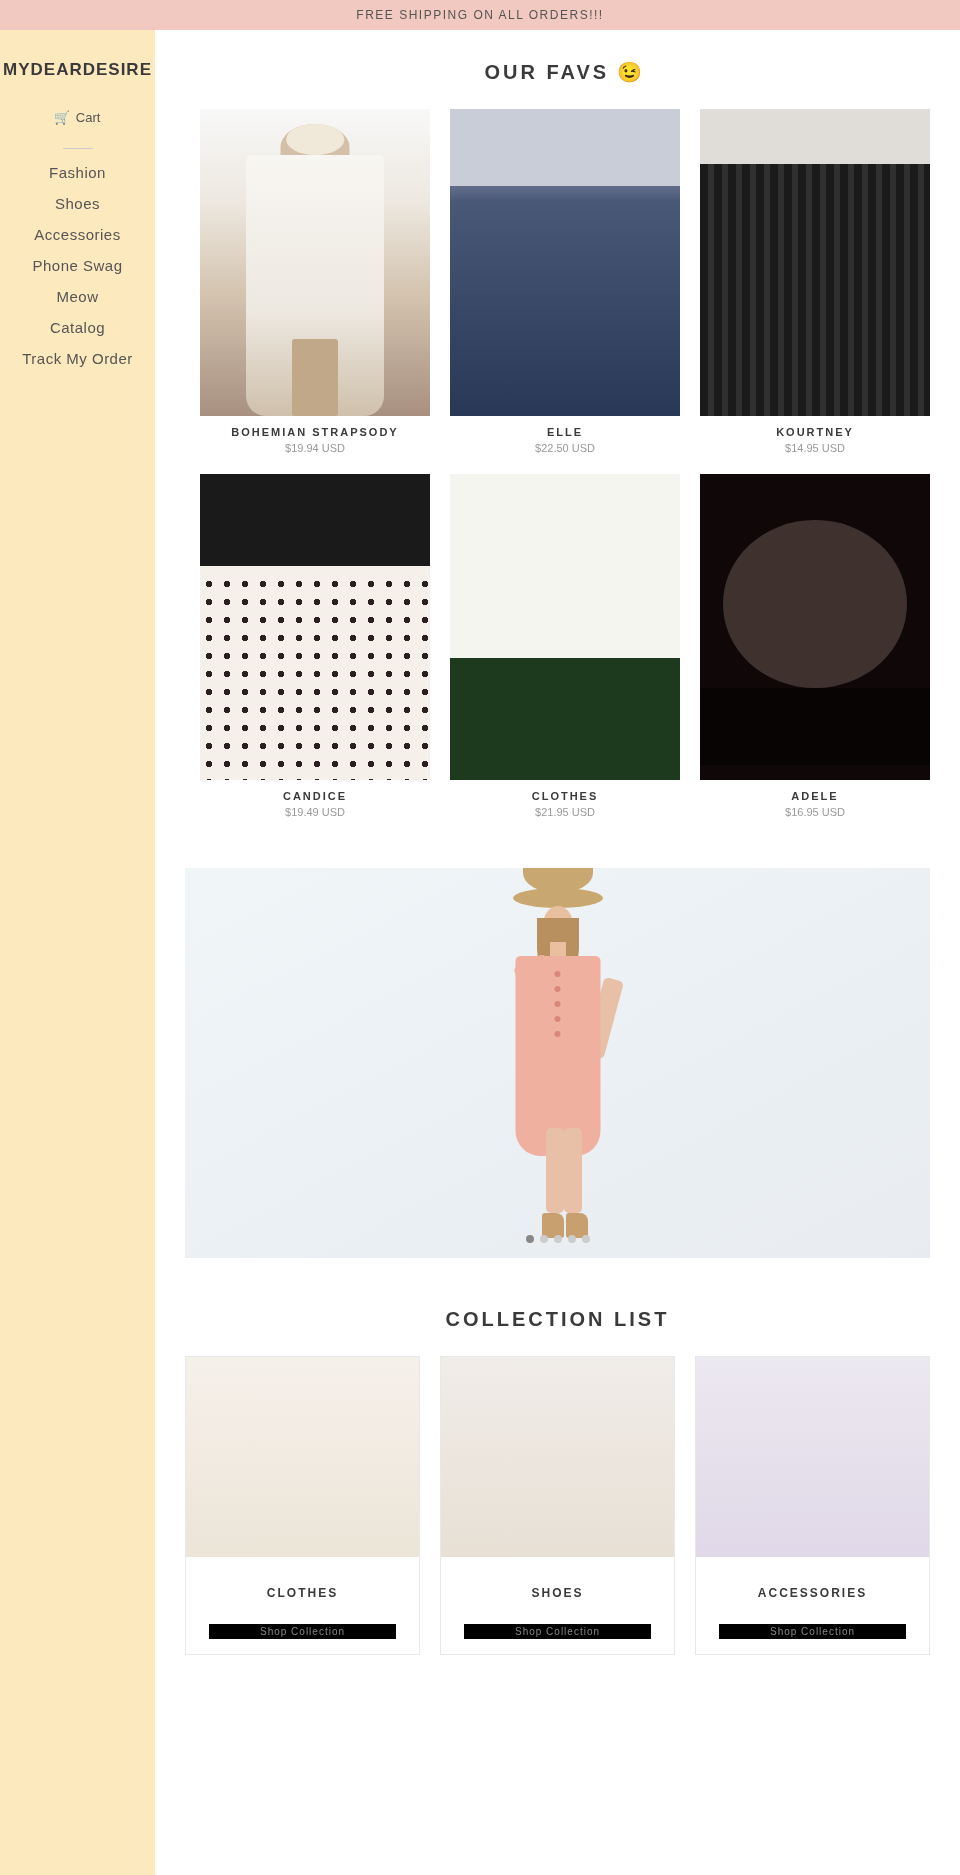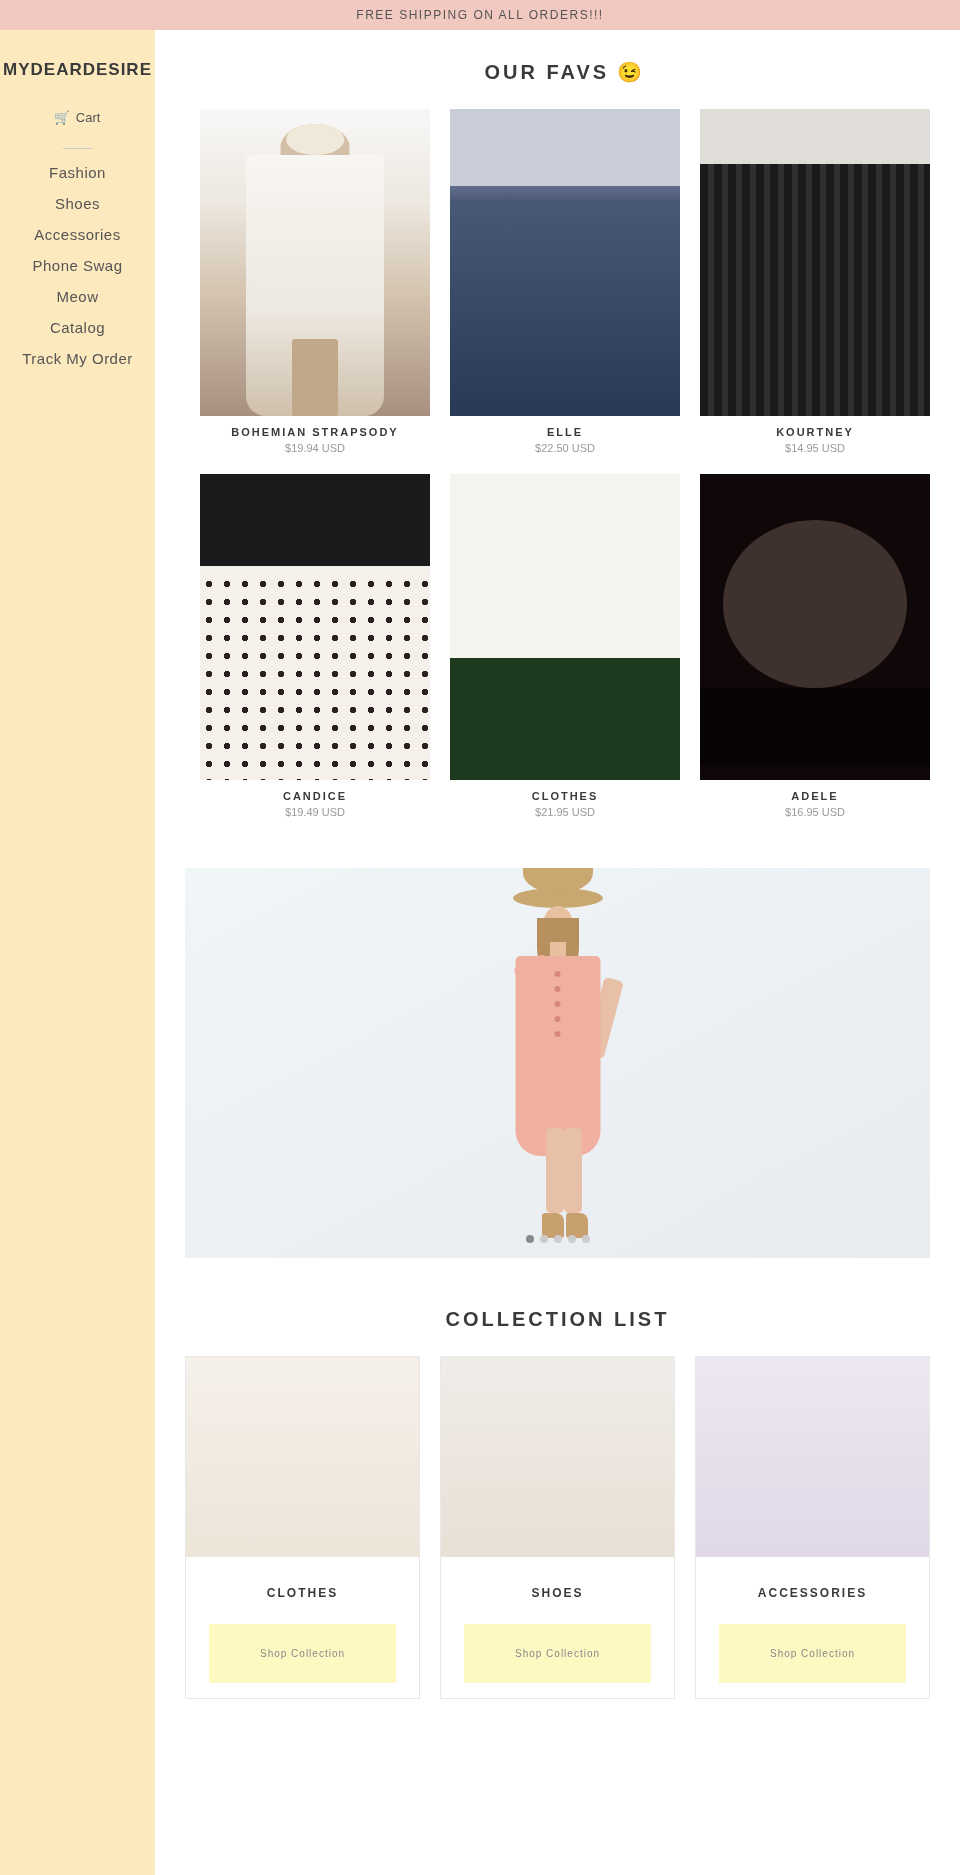--- a/index.html
+++ b/index.html
@@ -199,23 +199,23 @@
     .collection-name {
       font-size: 12px;
       font-weight: 700;
       letter-spacing: 2px;
       color: #3a3a3a;
       text-align: center;
       padding: 15px 0 10px 0;
     }
 
     .shop-btn {
-      background: #fef9c3;
+      background: #000000;
       border: none;
-      padding: 24px 20px;
+      padding: 2px 20px;
       font-size: 10px;
       letter-spacing: 1px;
       color: #888;
       cursor: pointer;
       margin-bottom: 15px;
       width: 80%;
       text-align: center;
     }
 
     

